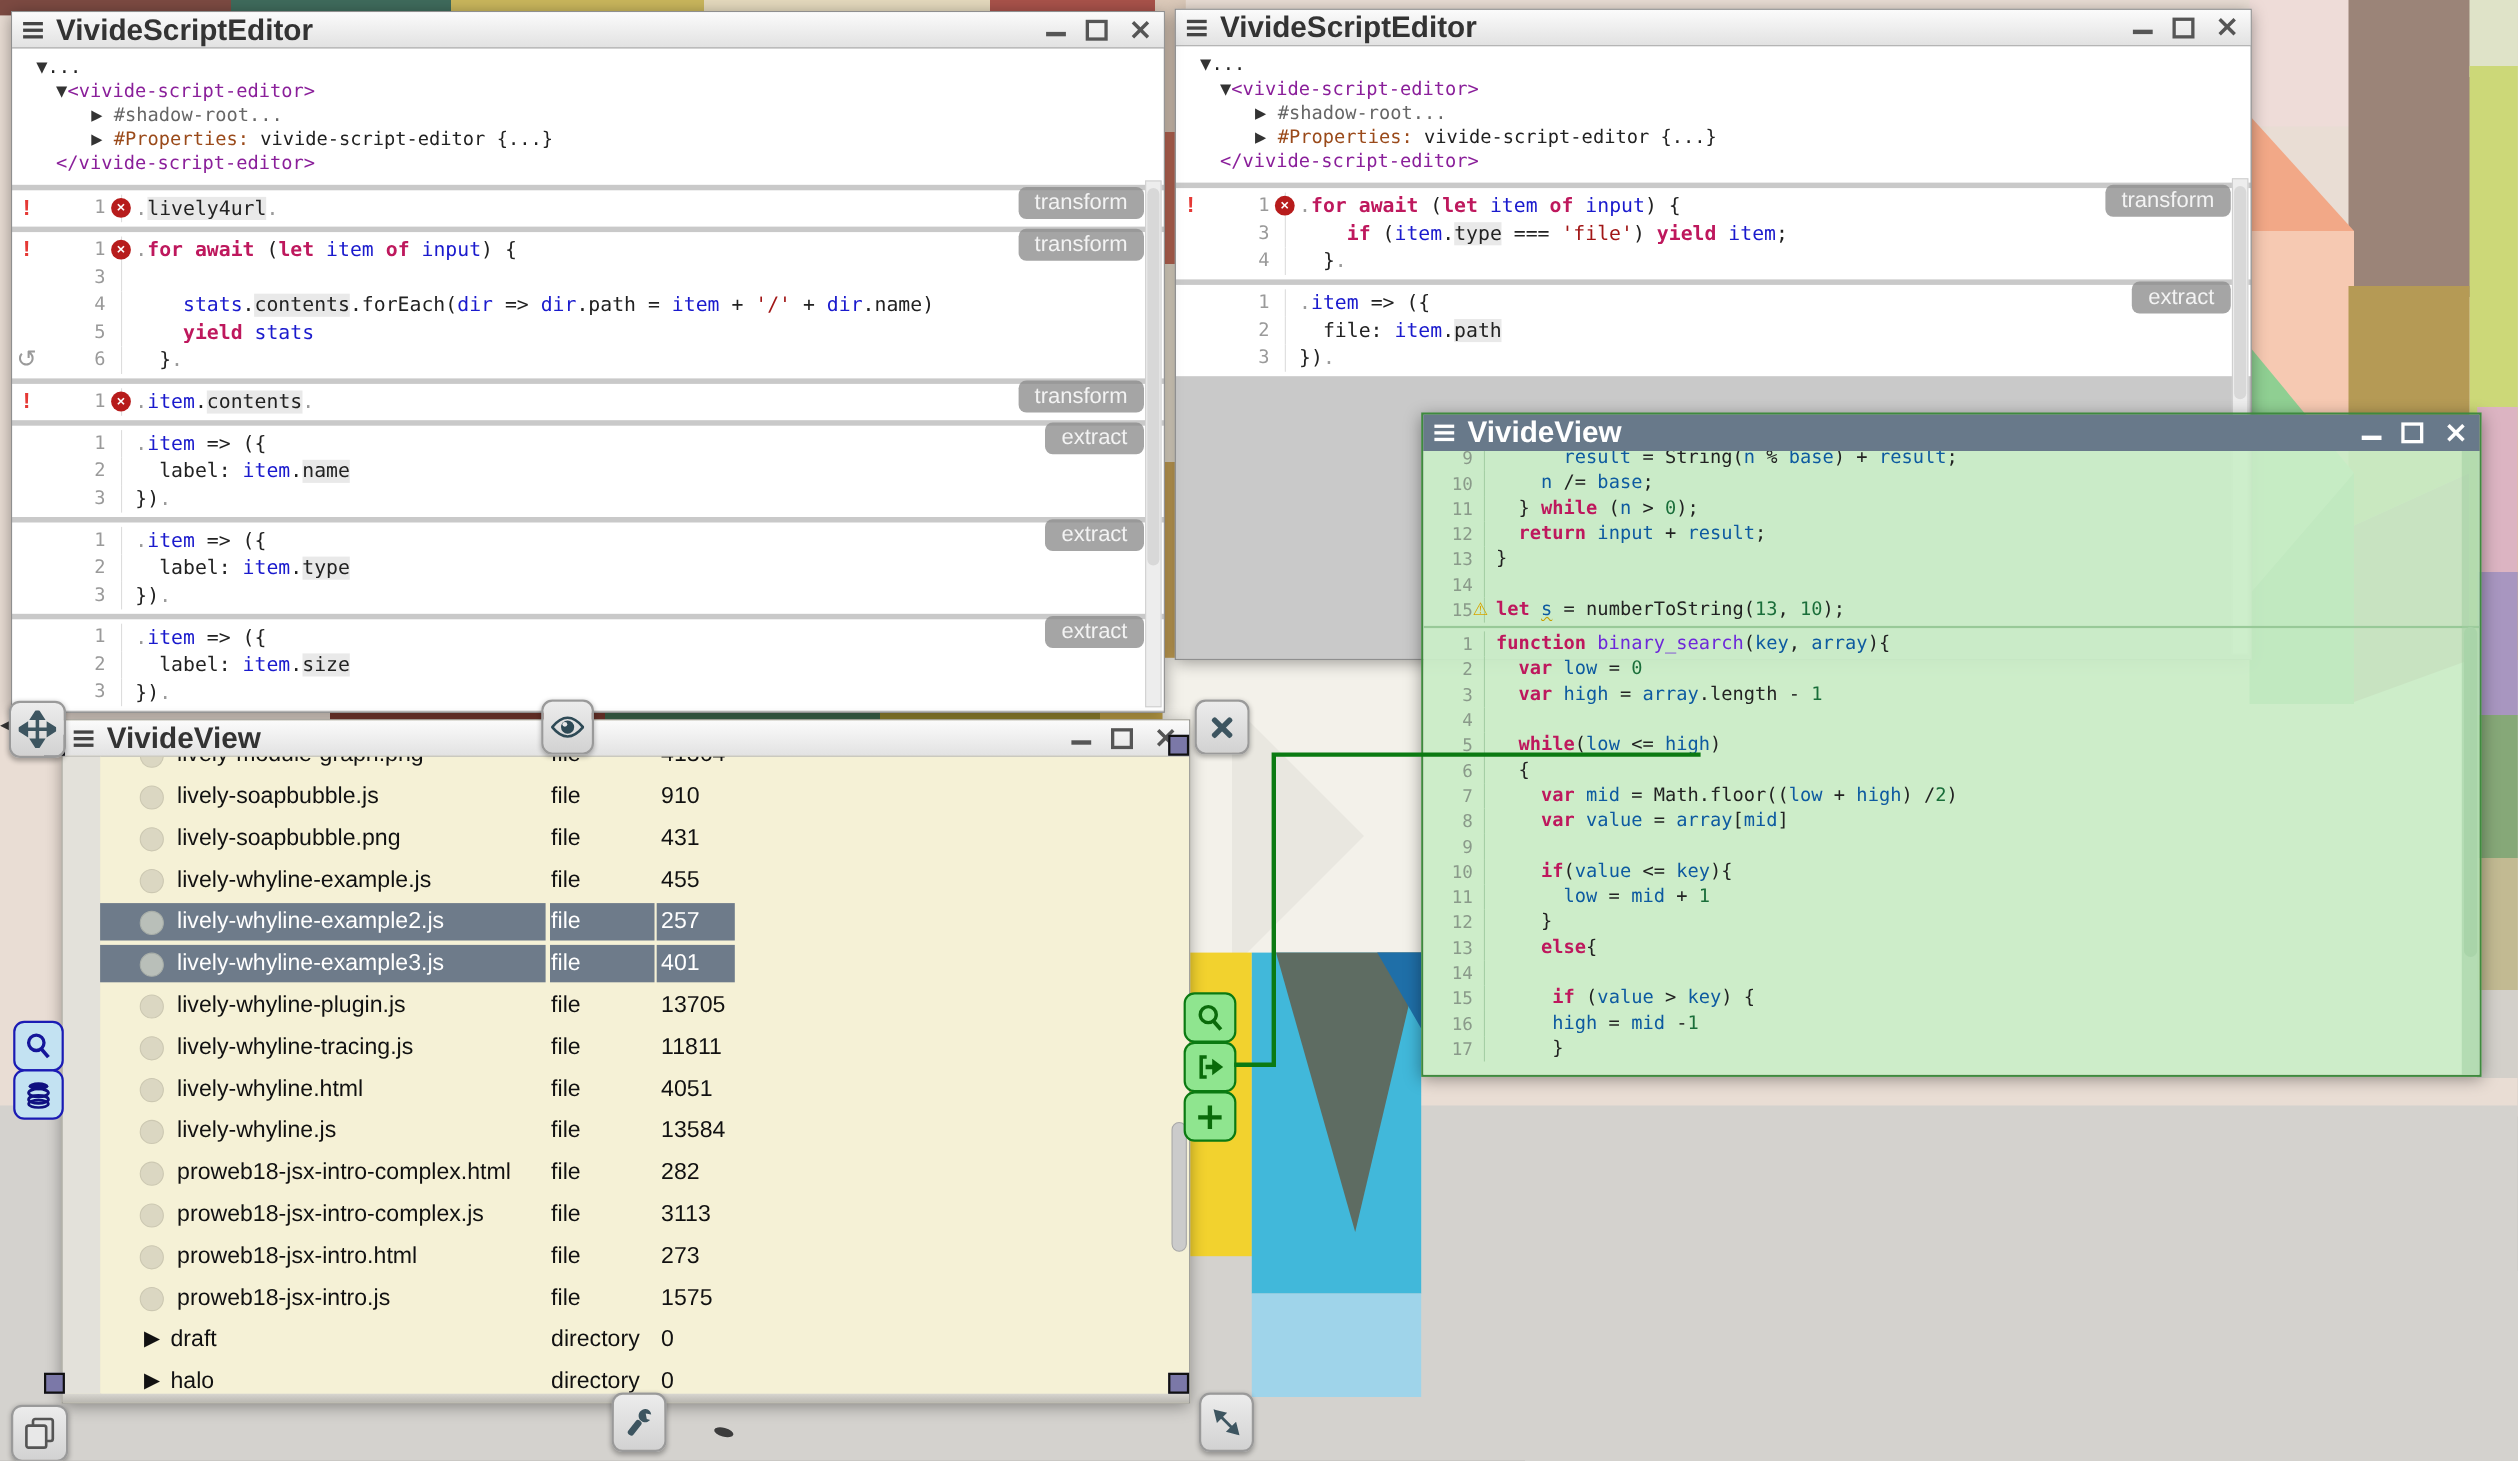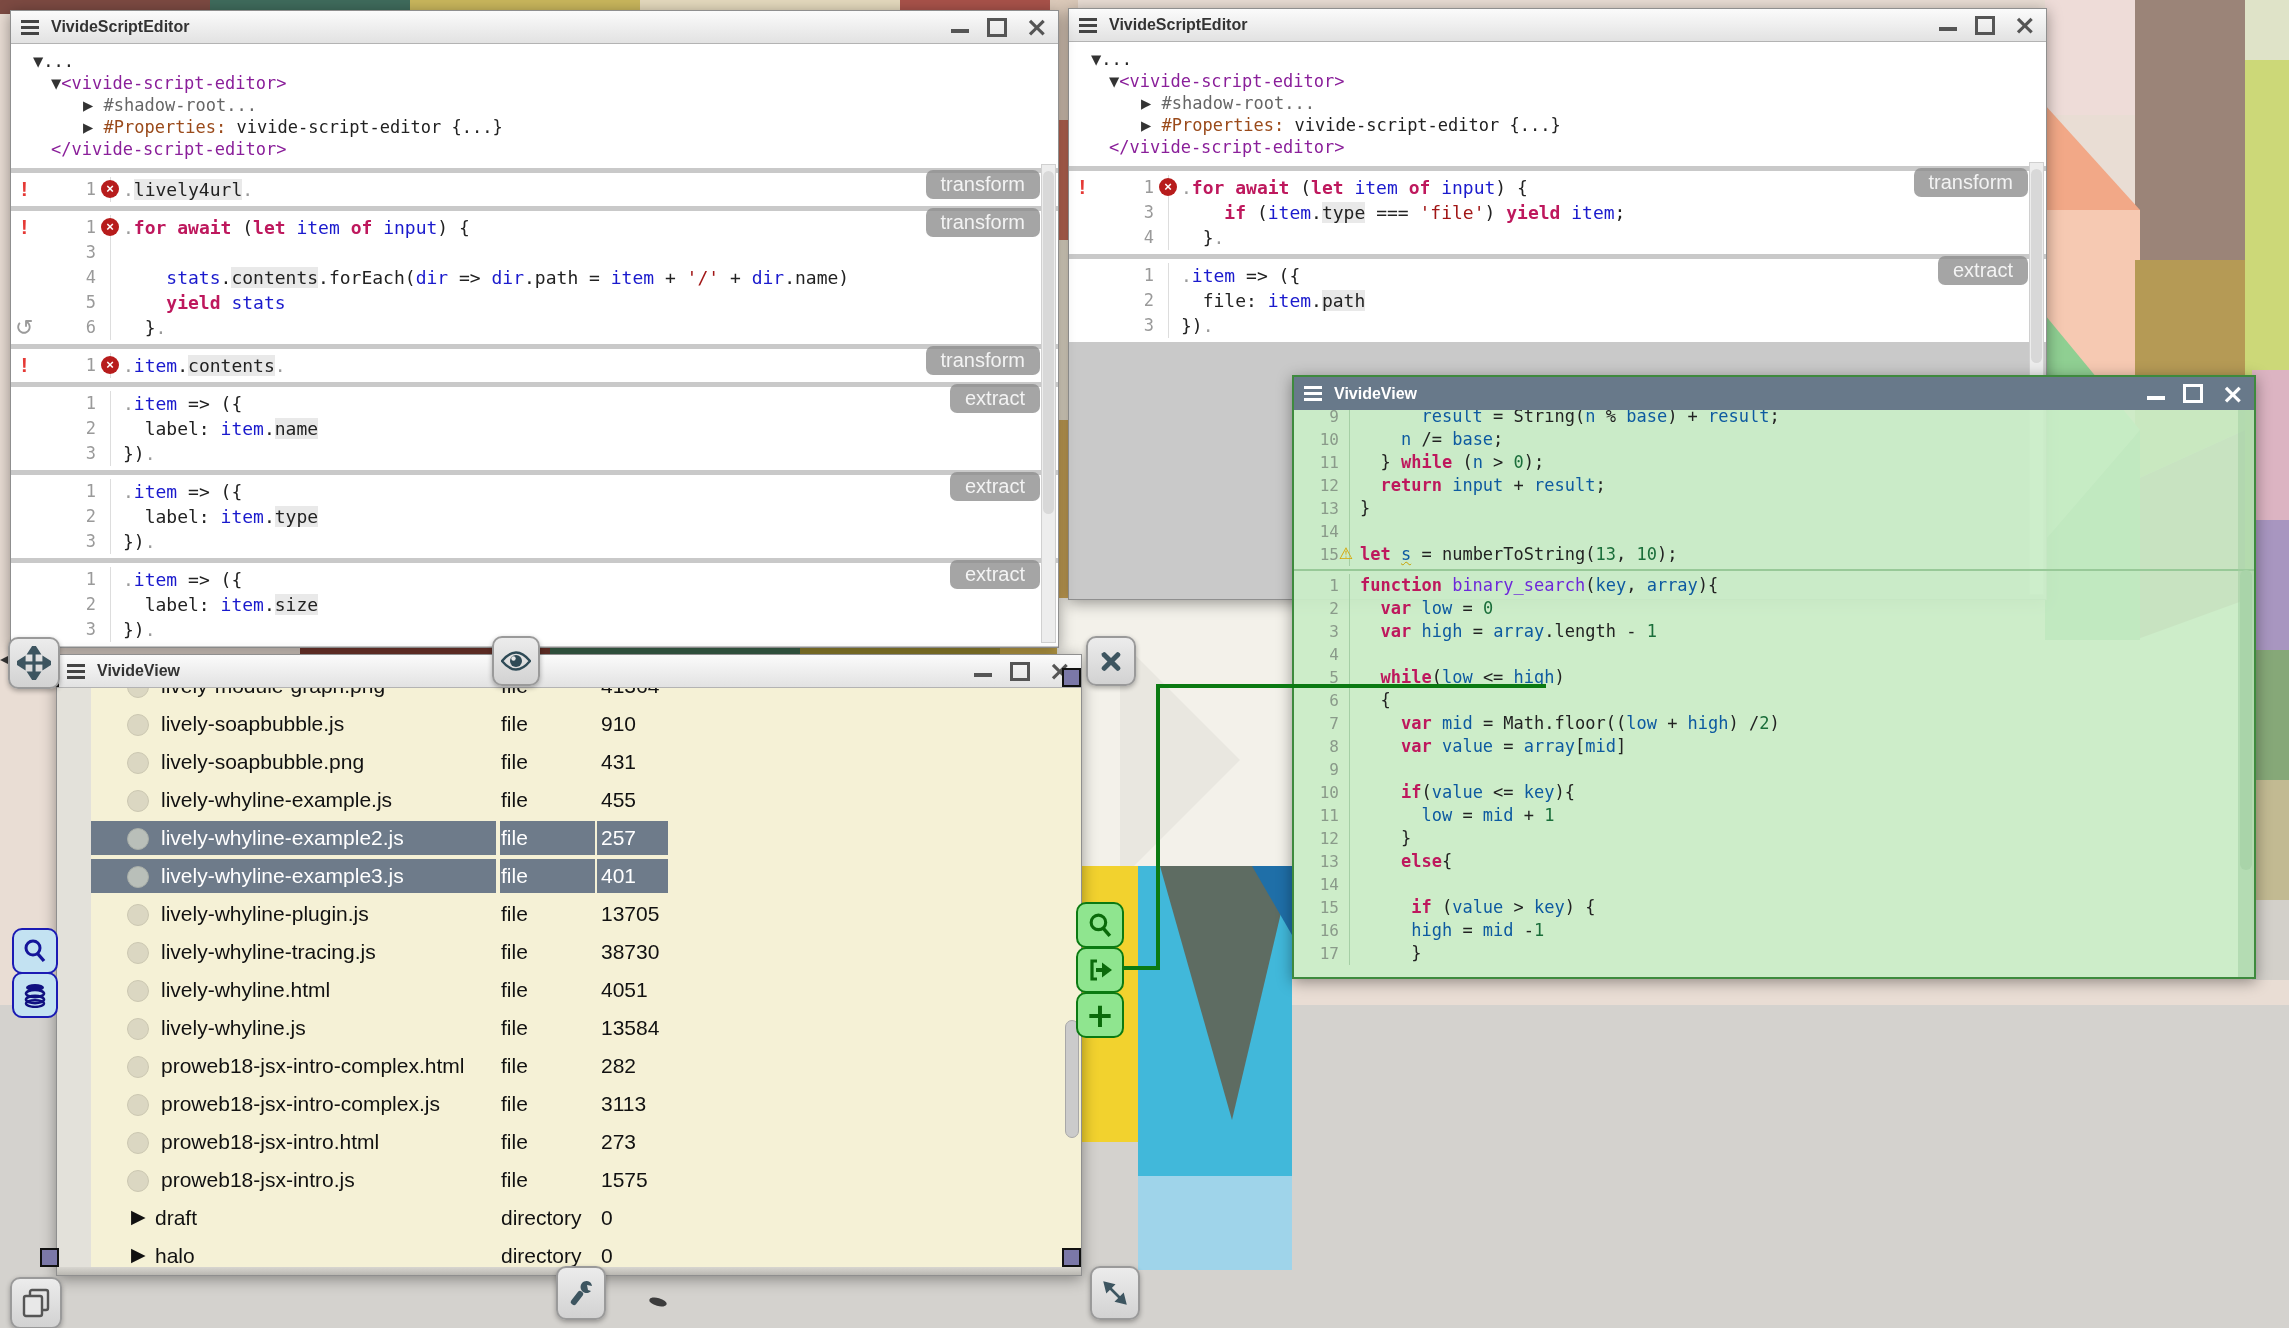--- a/index.html
+++ b/index.html
@@ -6,21 +6,21 @@
   #stage{position:relative;width:2289px;height:1328px;overflow:hidden;
          font-family:"Liberation Sans",sans-serif;}
   svg.bg{position:absolute;left:0;top:0;z-index:0;}
   svg.overlay{position:absolute;left:0;top:0;z-index:40;pointer-events:none;}
 
   
   .win{position:absolute;border:1px solid #8f8f8f;box-shadow:0 3px 14px rgba(0,0,0,.38);}
   .tbar{height:33px;display:flex;align-items:center;padding:0 10px;box-sizing:border-box;}
   .tbar.light{background:linear-gradient(#fbfbfb,#e2e2e2);border-bottom:1px solid #b3b3b3;}
   .tbar.slate{background:#68798a;}
-  .ttitle{font-size:16px;font-weight:bold;color:#333;margin-left:12px;}
+  .ttitle{font-size:27px;font-weight:bold;color:#333;margin-left:12px;}
   .tbar.slate .ttitle{color:#fff;}
   .burger{display:inline-flex;flex-direction:column;gap:3px;cursor:pointer;}
   .burger i{display:block;width:18px;height:3px;background:#444;}
   .tbar.slate .burger i{background:#fff;}
   .wbtns{margin-left:auto;display:flex;align-items:center;gap:18px;}
   .minb{width:18px;height:4px;background:#555;margin-top:8px;}
   .maxb{width:14px;height:13px;border:3px solid #555;}
   .closeb{font-size:27px;font-weight:bold;color:#555;line-height:20px;font-family:"DejaVu Sans",sans-serif;}
   .tbar.slate .minb,{background:#fff;}
   .tbar.slate .minb{background:#fff;}
@@ -515,21 +515,21 @@
         <div class="frow">
           <span class="bullet"></span>
           <span class="fname">lively-whyline-plugin.js</span>
           <span class="ftype">file</span>
           <span class="fsize">13705</span>
         </div>
         <div class="frow">
           <span class="bullet"></span>
           <span class="fname">lively-whyline-tracing.js</span>
           <span class="ftype">file</span>
-          <span class="fsize">38730</span>
+          <span class="fsize">11811</span>
         </div>
         <div class="frow">
           <span class="bullet"></span>
           <span class="fname">lively-whyline.html</span>
           <span class="ftype">file</span>
           <span class="fsize">4051</span>
         </div>
         <div class="frow">
           <span class="bullet"></span>
           <span class="fname">lively-whyline.js</span>

